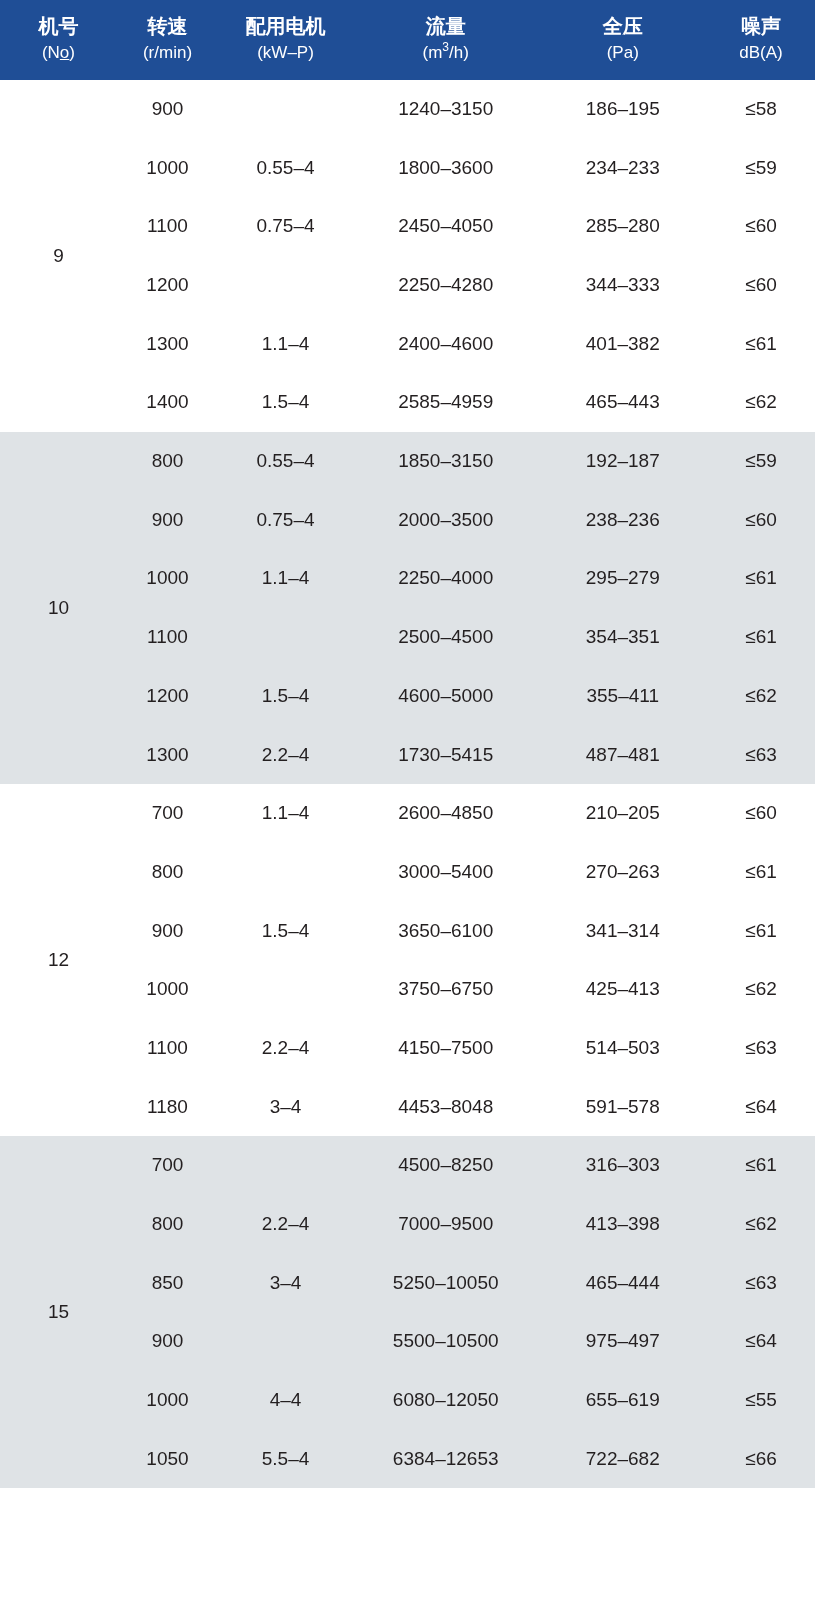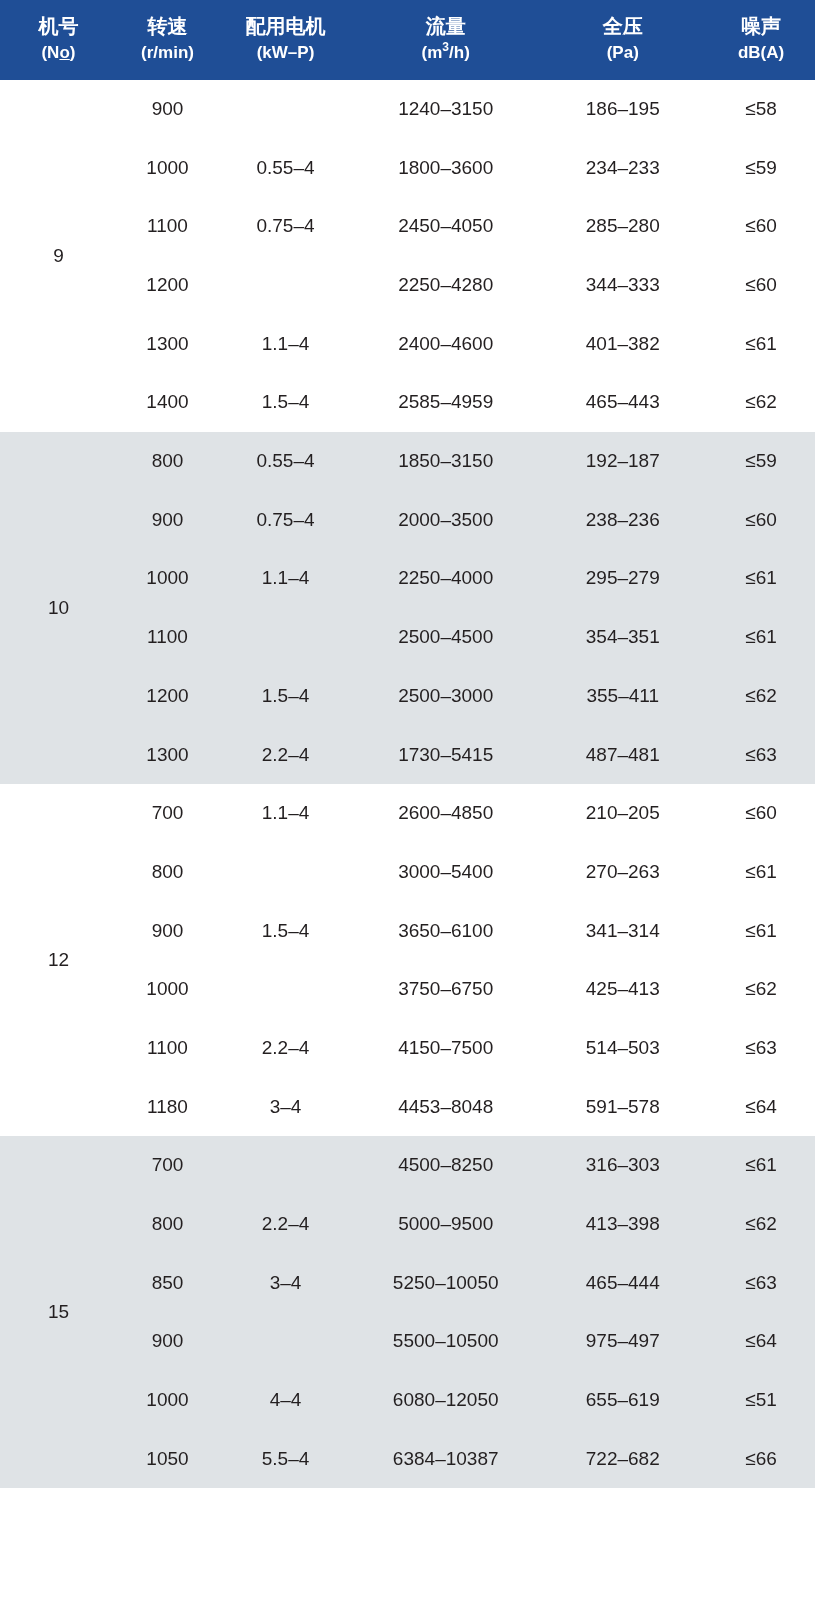--- a/index.html
+++ b/index.html
@@ -22,21 +22,21 @@
     background: #1f4e96;
     color: #ffffff;
     font-size: 20px;
     font-weight: bold;
     line-height: 1.45;
     padding: 12px 0 14px 0;
     text-align: center;
     vertical-align: middle;
   }
   .head-line1 { display: block; }
-  .head-line2 { display: block; font-size: 17px; font-weight: bold; }
+  .head-line2 { display: block; font-size: 17px; font-weight: normal; }
   .col-no    { width: 104px; }
   .col-rpm   { width: 90px; }
   .col-motor { width: 120px; }
   .col-flow  { width: 165px; }
   .col-press { width: 150px; }
   .col-noise { width: 96px; }
 
   .spec-table td {
     text-align: center;
     font-size: 19px;
@@ -172,21 +172,21 @@
       <tr class="band-shaded">
         <td>1100</td>
         <td></td>
         <td>2500–4500</td>
         <td>354–351</td>
         <td>≤61</td>
       </tr>
       <tr class="band-shaded">
         <td>1200</td>
         <td>1.5–4</td>
-        <td>2500–3000</td>
+        <td>4600–5000</td>
         <td>355–411</td>
         <td>≤62</td>
       </tr>
       <tr class="band-shaded">
         <td>1300</td>
         <td>2.2–4</td>
         <td>1730–5415</td>
         <td>487–481</td>
         <td>≤63</td>
       </tr>
@@ -237,21 +237,21 @@
         <td class="no-cell" rowspan="6">15</td>
         <td>700</td>
         <td></td>
         <td>4500–8250</td>
         <td>316–303</td>
         <td>≤61</td>
       </tr>
       <tr class="band-shaded">
         <td>800</td>
         <td>2.2–4</td>
-        <td>5000–9500</td>
+        <td>7000–9500</td>
         <td>413–398</td>
         <td>≤62</td>
       </tr>
       <tr class="band-shaded">
         <td>850</td>
         <td>3–4</td>
         <td>5250–10050</td>
         <td>465–444</td>
         <td>≤63</td>
       </tr>
@@ -260,23 +260,23 @@
         <td></td>
         <td>5500–10500</td>
         <td>975–497</td>
         <td>≤64</td>
       </tr>
       <tr class="band-shaded">
         <td>1000</td>
         <td>4–4</td>
         <td>6080–12050</td>
         <td>655–619</td>
-        <td>≤51</td>
+        <td>≤55</td>
       </tr>
       <tr class="band-shaded">
         <td>1050</td>
         <td>5.5–4</td>
-        <td>6384–10387</td>
+        <td>6384–12653</td>
         <td>722–682</td>
         <td>≤66</td>
       </tr>
     </tbody>
 </table>
 
 </body></html>

